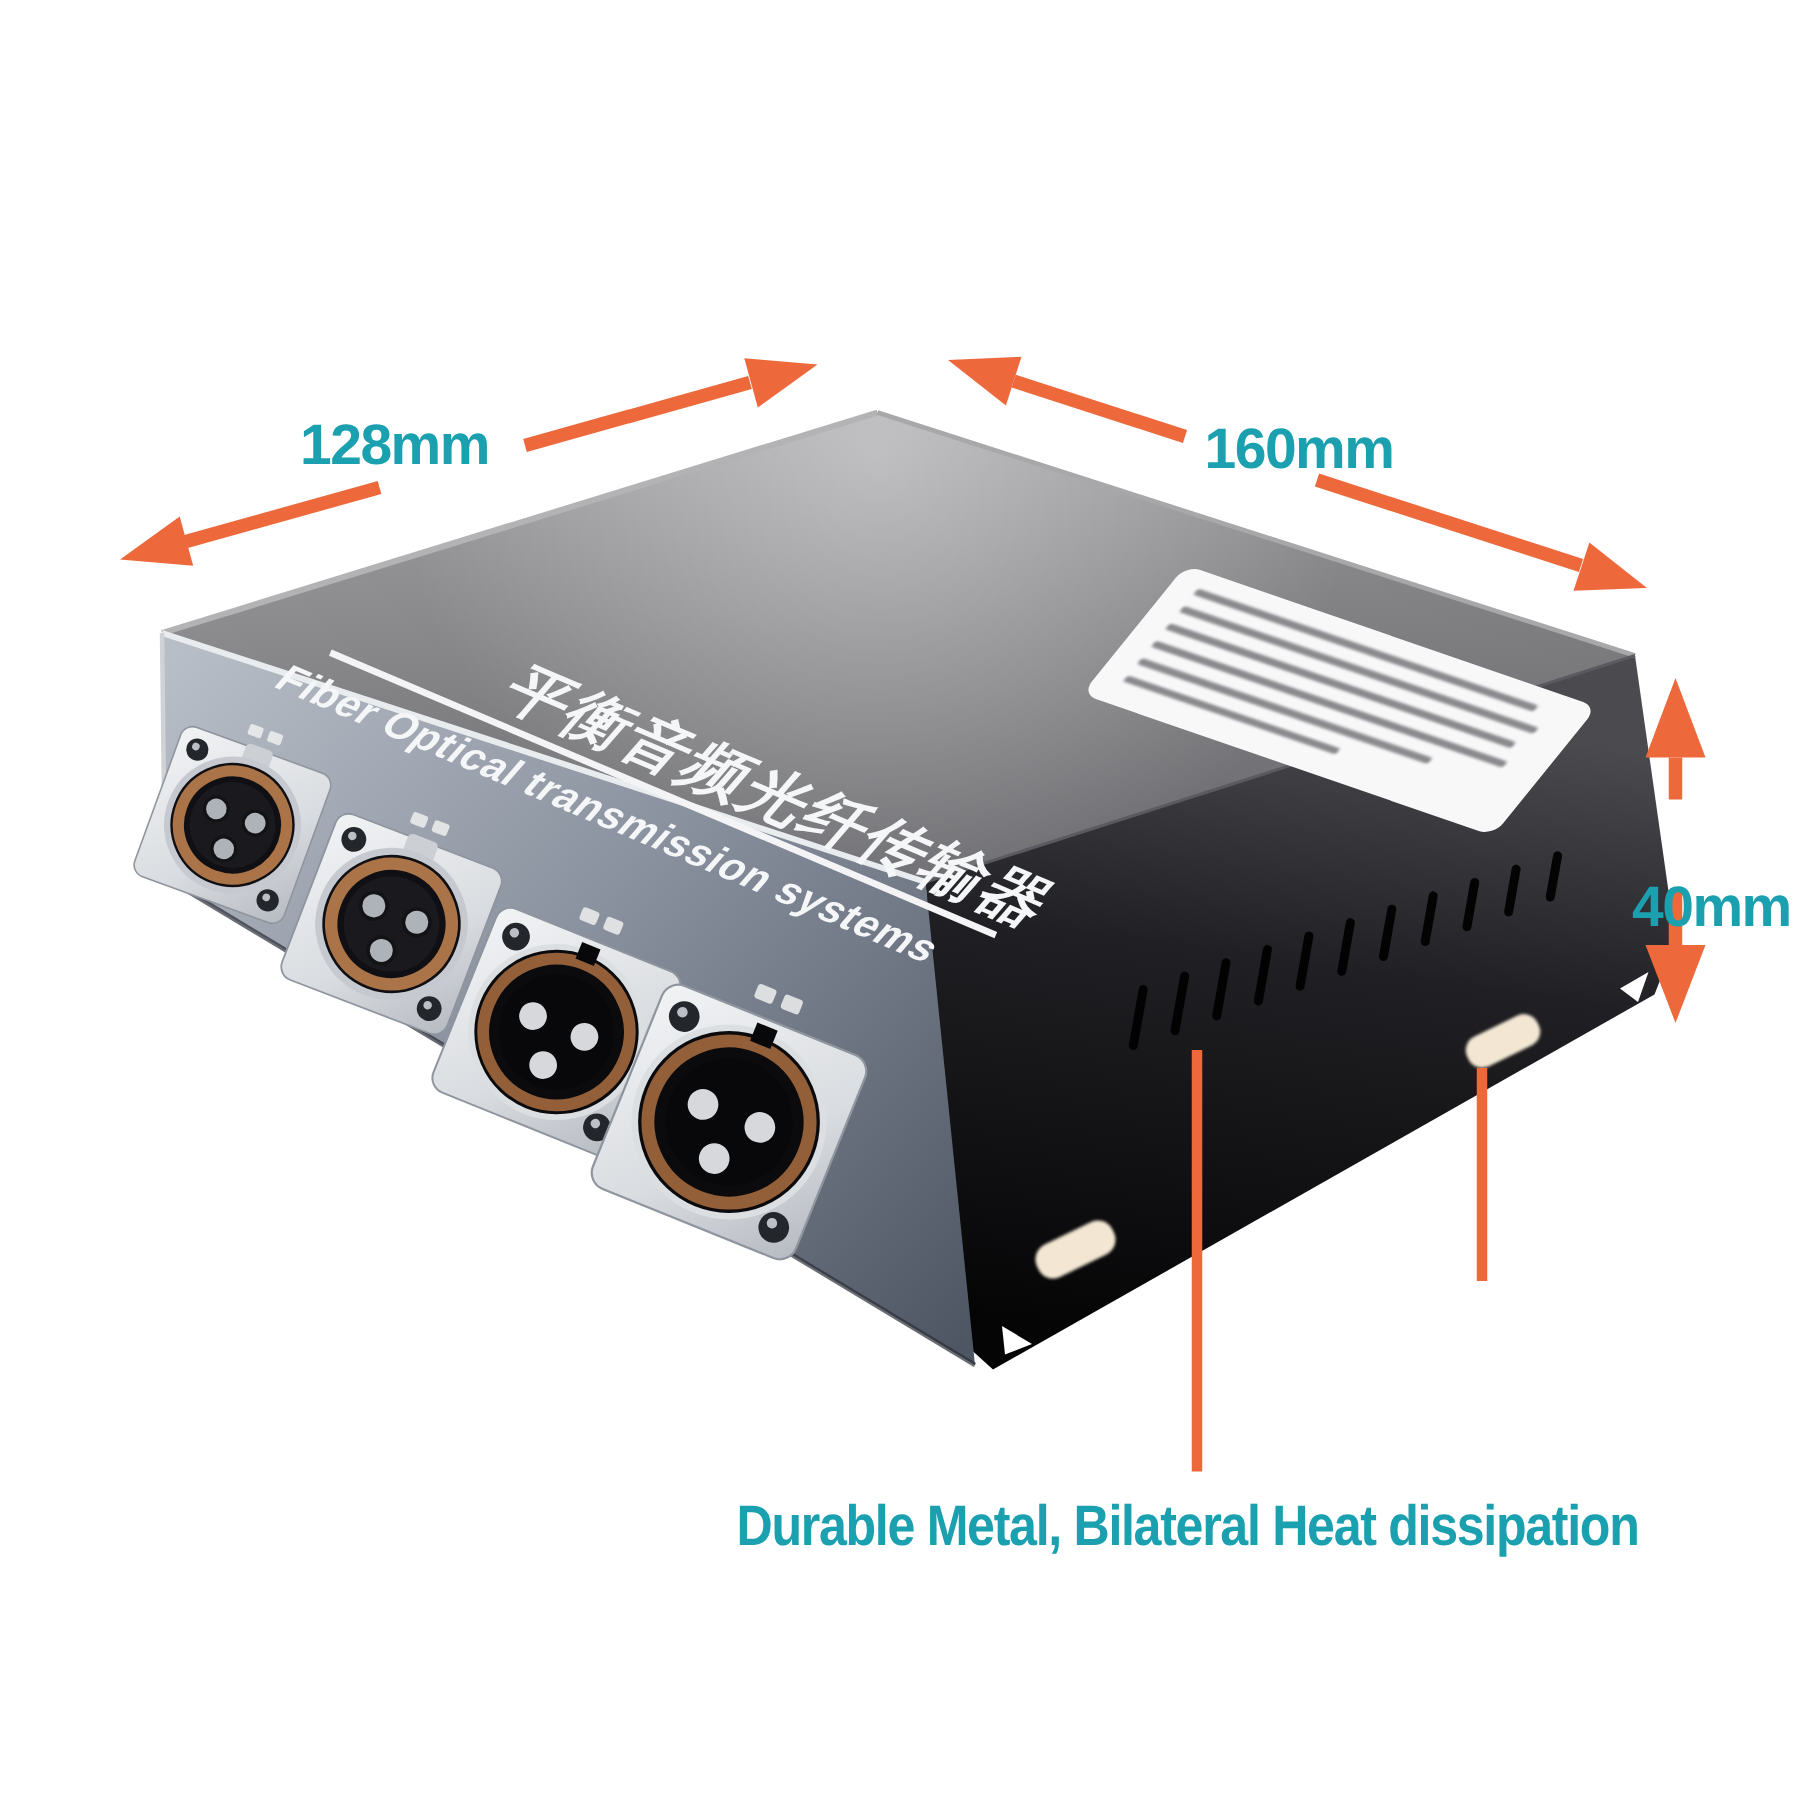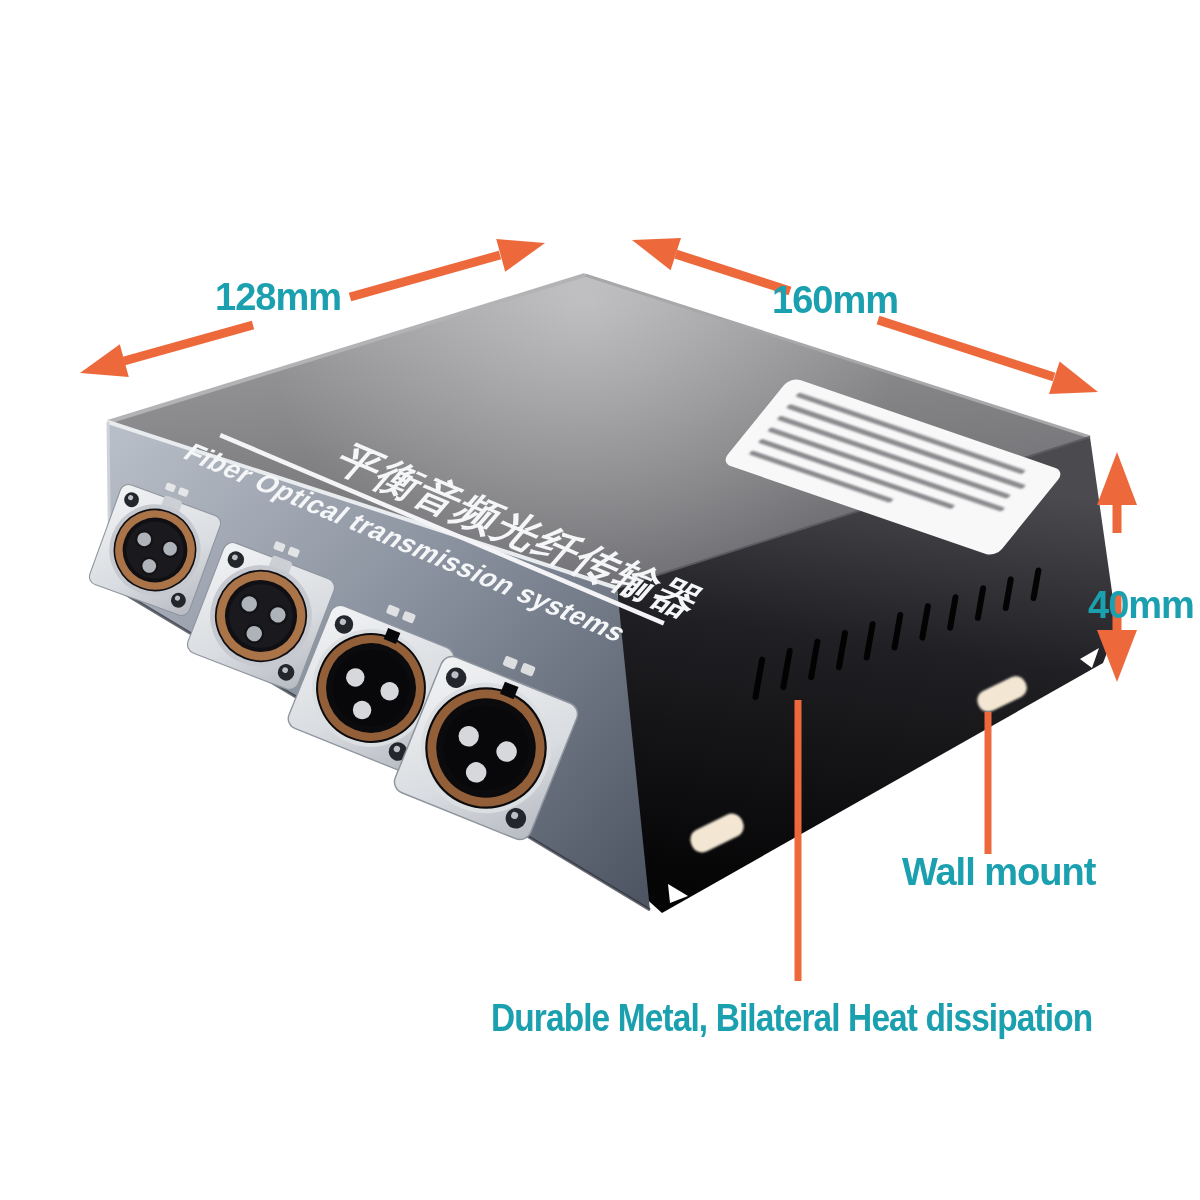--- a/index.html
+++ b/index.html
@@ -164,19 +164,18 @@
     <polygon stroke="none" points="1117,452 1097,505 1137,505"></polygon>
     <line x1="1117" y1="505" x2="1117" y2="533" stroke-width="9" fill="none"></line>
     <line x1="1117" y1="594" x2="1117" y2="634" stroke-width="9" fill="none"></line>
     <polygon stroke="none" points="1117,682 1097,630 1137,630"></polygon>
 
     <line x1="798" y1="700" x2="798" y2="981" stroke-width="7" fill="none"></line>
     <line x1="988" y1="712" x2="988" y2="854" stroke-width="7" fill="none"></line>
   </g>
 </svg>
 
-<div class="lbl" style="left:215px;top:278px;">128mm</div>
-<div class="lbl" style="left:772px;top:281px;">160mm</div>
+<div class="lbl" style="left:200px;top:278px;">128mm</div>
+<div class="lbl" style="left:803px;top:281px;">160mm</div>
 <div class="lbl" style="left:1088px;top:546px;margin-top:40px;">40mm</div>
-<div class="lbl" style="left:902px;top:853px;">Wall mount</div>
 <div class="lbl squish" style="left:491px;top:999px;">Durable Metal, Bilateral Heat dissipation</div>
 
 </div>
 
 </body></html>

